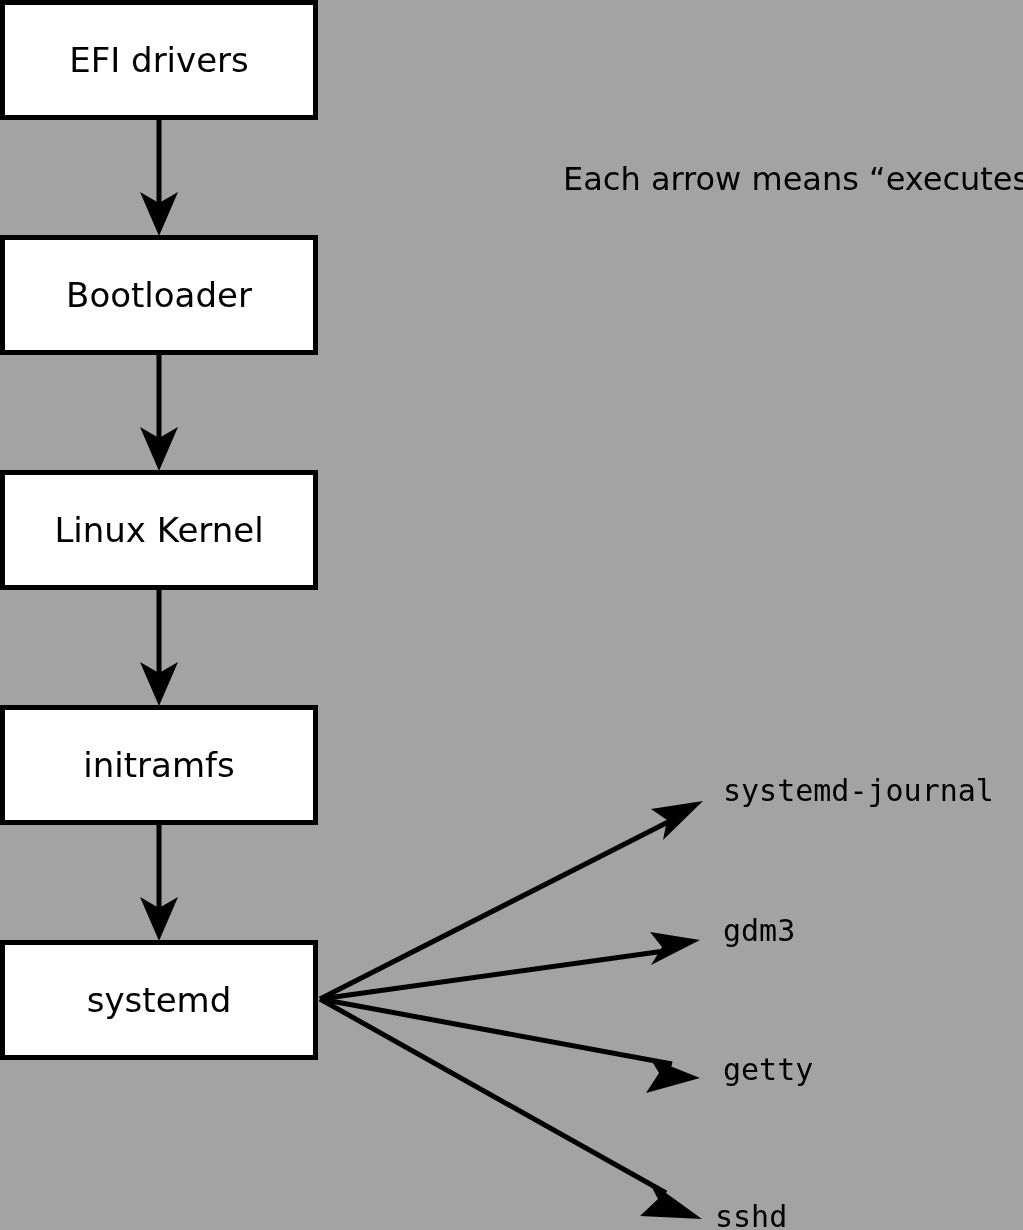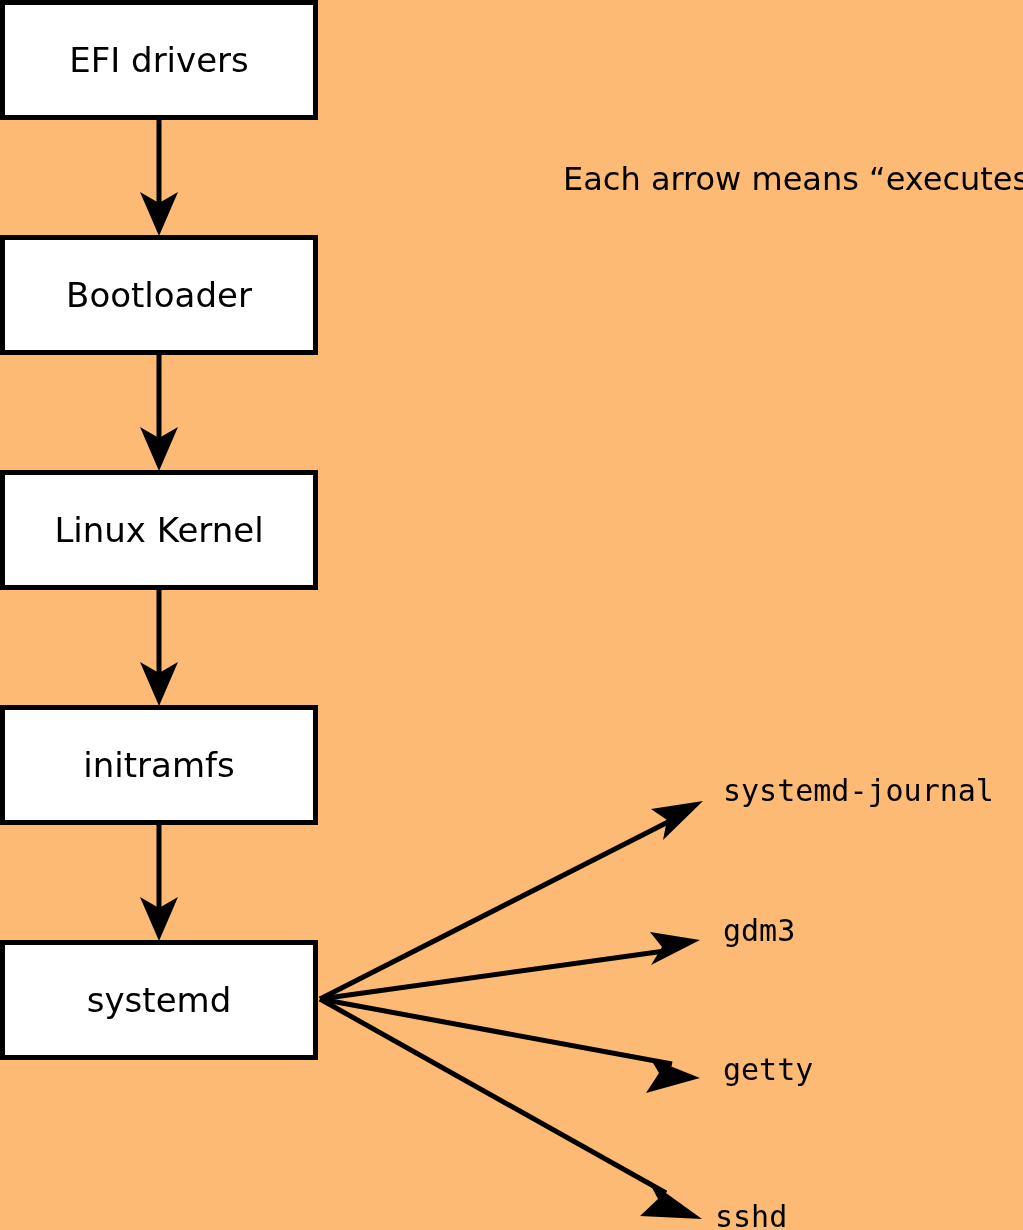--- a/index.html
+++ b/index.html
@@ -4,21 +4,21 @@
 <style>
   html, body {
     margin: 0;
     padding: 0;
     background: #ffffff;
   }
   #canvas {
     position: relative;
     width: 1023px;
     height: 1230px;
-    background: #fdba74;
+    background: #a3a3a3;
     overflow: hidden;
     font-family: "DejaVu Sans", sans-serif;
   }
   #diagram-svg {
     position: absolute;
     left: 0;
     top: 0;
     width: 1023px;
     height: 1230px;
   }

